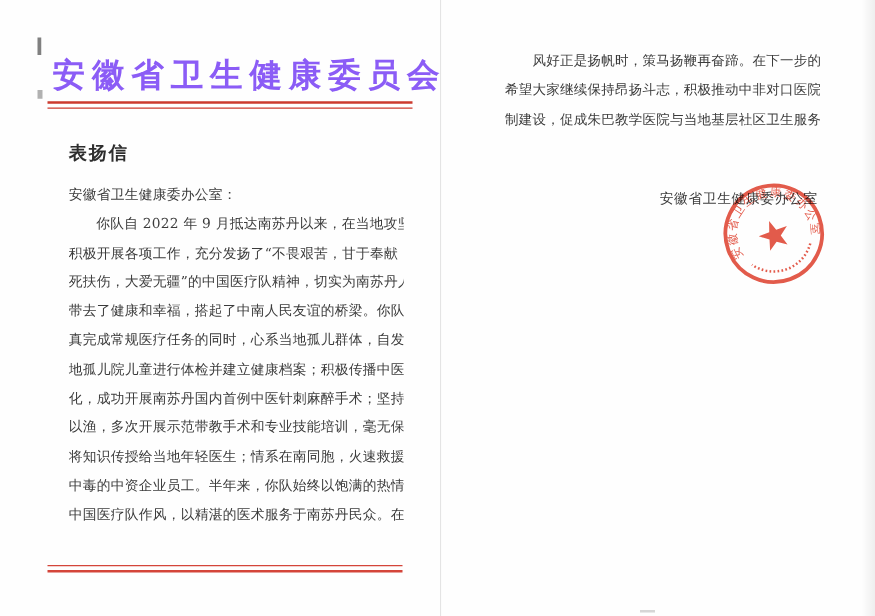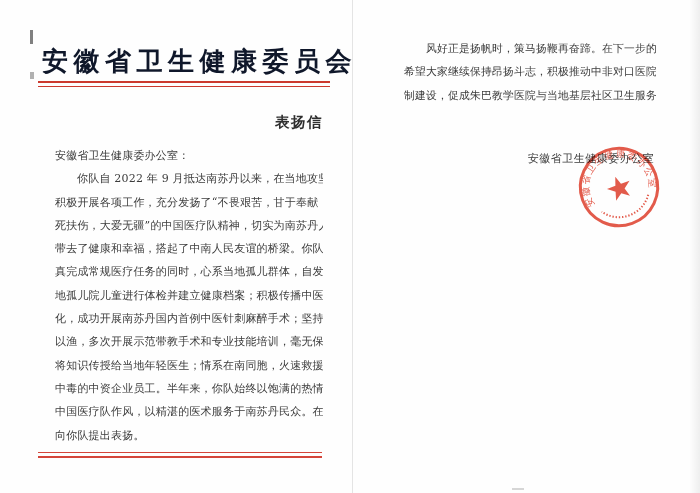--- a/index.html
+++ b/index.html
@@ -11,31 +11,31 @@
   .page{position:absolute;top:0;height:493px;background:#fefefe;}
   .page-left{left:0;width:353px;}
   .page-right{left:353px;width:337px;}
   .page-divider{position:absolute;left:352px;top:0;width:1px;height:493px;background:#e4e4e4;}
   .right-edge{position:absolute;right:0;top:0;width:10px;height:493px;
     background:linear-gradient(to right,rgba(0,0,0,0),rgba(0,0,0,0.06));}
 
   
   .letterhead{
     position:absolute;left:42px;top:44px;width:290px;
-    font-size:26px;font-weight:bold;color:#0f172a;
+    font-size:26px;font-weight:bold;color:#8b5cf6;
     text-align:justify;text-align-last:justify;
     line-height:34px;white-space:nowrap;letter-spacing:5.5px;
   }
   .head-rule{position:absolute;left:38px;width:292px;background:#cc3a2e;}
   .head-rule.r1{top:81px;height:2.4px;}
   .head-rule.r2{top:85.6px;height:1.1px;}
 
   .doc-title{
     position:absolute;left:55px;top:113px;width:268px;
-    text-align:right;font-size:14.5px;font-weight:bold;color:#2e2e2e;
+    text-align:left;font-size:14.5px;font-weight:bold;color:#2e2e2e;
     letter-spacing:1.5px;
   }
 
   .body-block{
     position:absolute;color:#3b3b3b;font-size:11px;
     letter-spacing:0.2px;
   }
   .body-block .line{
     height:23.3px;line-height:23.3px;white-space:nowrap;
     text-align:justify;text-align-last:justify;overflow:hidden;
@@ -92,21 +92,20 @@
       <div class="line">积极开展各项工作，充分发扬了“不畏艰苦，甘于奉献，救</div>
       <div class="line">死扶伤，大爱无疆”的中国医疗队精神，切实为南苏丹人民</div>
       <div class="line">带去了健康和幸福，搭起了中南人民友谊的桥梁。你队在认</div>
       <div class="line">真完成常规医疗任务的同时，心系当地孤儿群体，自发为当</div>
       <div class="line">地孤儿院儿童进行体检并建立健康档案；积极传播中医药文</div>
       <div class="line">化，成功开展南苏丹国内首例中医针刺麻醉手术；坚持授人</div>
       <div class="line">以渔，多次开展示范带教手术和专业技能培训，毫无保留地</div>
       <div class="line">将知识传授给当地年轻医生；情系在南同胞，火速救援食物</div>
       <div class="line">中毒的中资企业员工。半年来，你队始终以饱满的热情彰显</div>
       <div class="line">中国医疗队作风，以精湛的医术服务于南苏丹民众。在此，</div>
-      <div class="line short">向你队提出表扬。</div>
     </div>
 
     <div class="foot-rule r1"></div>
     <div class="foot-rule r2"></div>
   </div>
 
   <div class="page-divider"></div>
 
   <div class="page page-right"></div>
 

